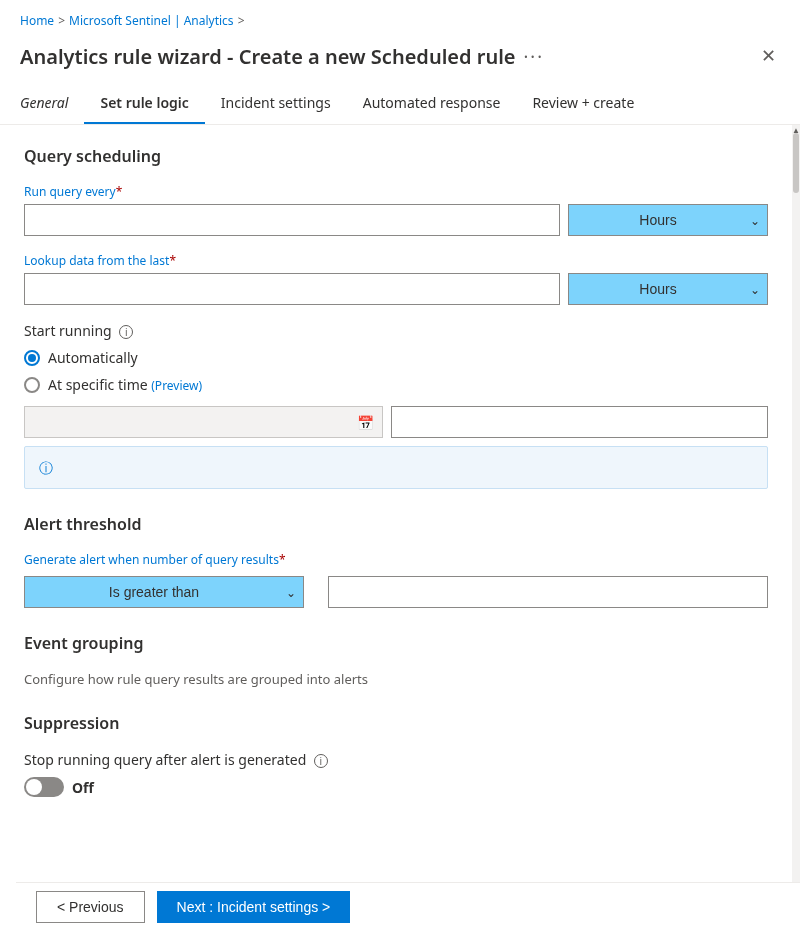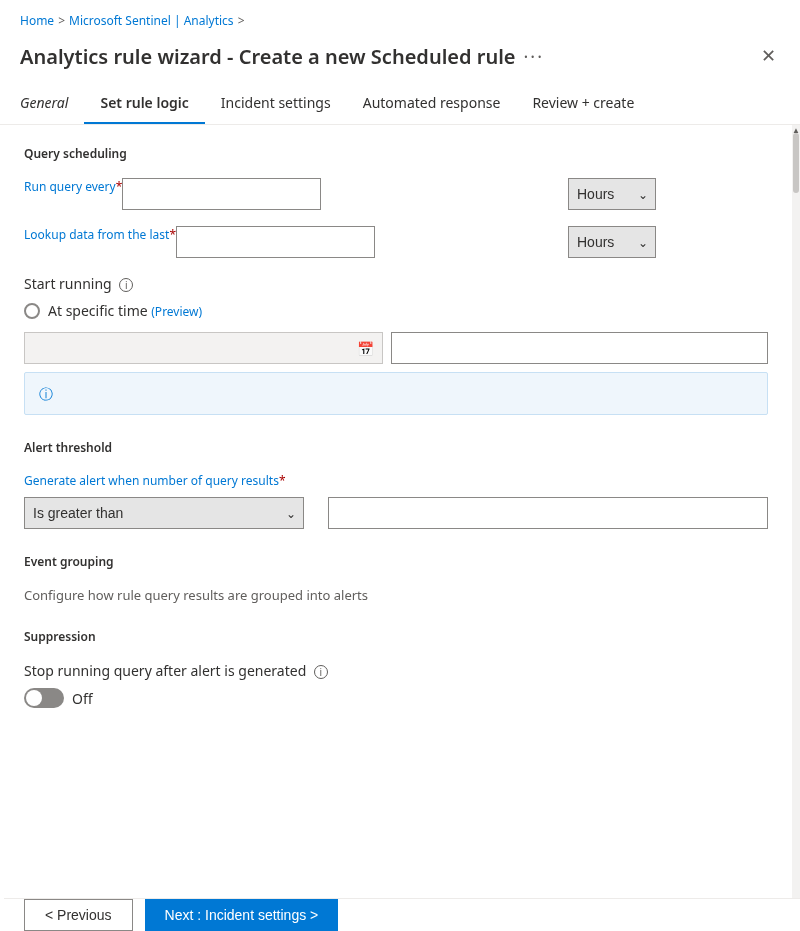--- a/index.html
+++ b/index.html
@@ -107,41 +107,41 @@
       height: 60px;
       background: #c8c6c4;
       border-radius: 3px;
       position: absolute;
       top: 8px;
       left: 1px;
     }
 
     
     .section-title {
-      font-size: 12px;
+      font-size: 16px;
       font-weight: 600;
       color: #323130;
       margin-bottom: 16px;
     }
 
     
     .field-label {
       font-size: 12px;
       color: #0078d4;
       margin-bottom: 4px;
     }
     .field-label .required { color: #a80000; }
 
     .form-row {
       display: flex;
       gap: 8px;
       margin-bottom: 16px;
       align-items: flex-end;
     }
-    .form-col { display: flex; flex-direction: row; }
+    .form-col { display: flex; flex-direction: column; }
     .form-col.grow { flex: 1; }
     .form-col.fixed { width: 200px; }
 
     input[type="text"], input[type="number"] {
       height: 32px;
       border: 1px solid #8a8886;
       padding: 0 8px;
       font-size: 14px;
       color: #323130;
       outline: none;
@@ -158,24 +158,25 @@
       display: flex;
       align-items: center;
     }
     .select-wrapper select {
       height: 32px;
       border: 1px solid #8a8886;
       padding: 0 28px 0 8px;
       font-size: 14px;
       color: #323130;
       appearance: none;
-      background: #e5e5e5;
+      background: #7dd3fc;
       outline: none;
       cursor: pointer;
       width: 100%;
+      text-align: center;
     }
     .select-wrapper .chevron {
       position: absolute;
       right: 8px;
       pointer-events: none;
       font-size: 12px;
       color: #323130;
     }
 
     
@@ -316,33 +317,33 @@
       width: 16px;
       height: 16px;
       border-radius: 50%;
       background: #fff;
       position: absolute;
       top: 2px;
       left: 2px;
       transition: left 0.2s;
     }
     .toggle.off .toggle-thumb { left: 2px; }
-    .toggle-label { font-size: 14px; color: #323130; }
+    .toggle-label { font-size: 14px; color: #323130; font-weight: bold; }
 
     
     .footer {
       display: flex;
       align-items: flex-start;
-      padding: 0 20px;
+      padding: 8px 20px;
       border-top: 1px solid #edebe9;
       gap: 12px;
       background: #fff;
       position: absolute;
       bottom: 0;
-      left: 4px;
+      left: 16px;
       right: 0;
     }
     .btn-primary {
       background: #0078d4;
       color: #fff;
       border: none;
       padding: 0 20px;
       height: 32px;
       font-size: 14px;
       cursor: pointer;
@@ -431,20 +432,24 @@
           </div>
         </div>
       </div>
 
       <div class="mb-8">
         <span>Start running</span>
         <span class="info-inline">i</span>
       </div>
 
       <div class="radio-group">
+        <div class="radio-item">
+          <div class="radio-input checked"></div>
+          <span class="radio-label">Automatically</span>
+        </div>
         <div class="radio-item">
           <div class="radio-input"></div>
           <span class="radio-label">
             <span>At specific time</span>
             <span class="preview"> <span>(Preview)</span></span>
           </span>
         </div>
       </div>
 
       <div class="datetime-row mb-8">

